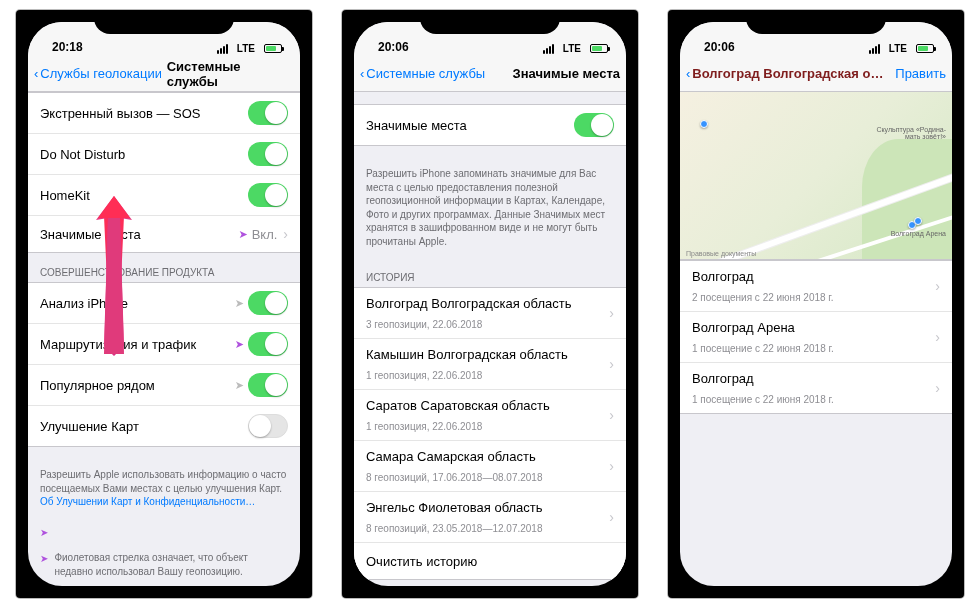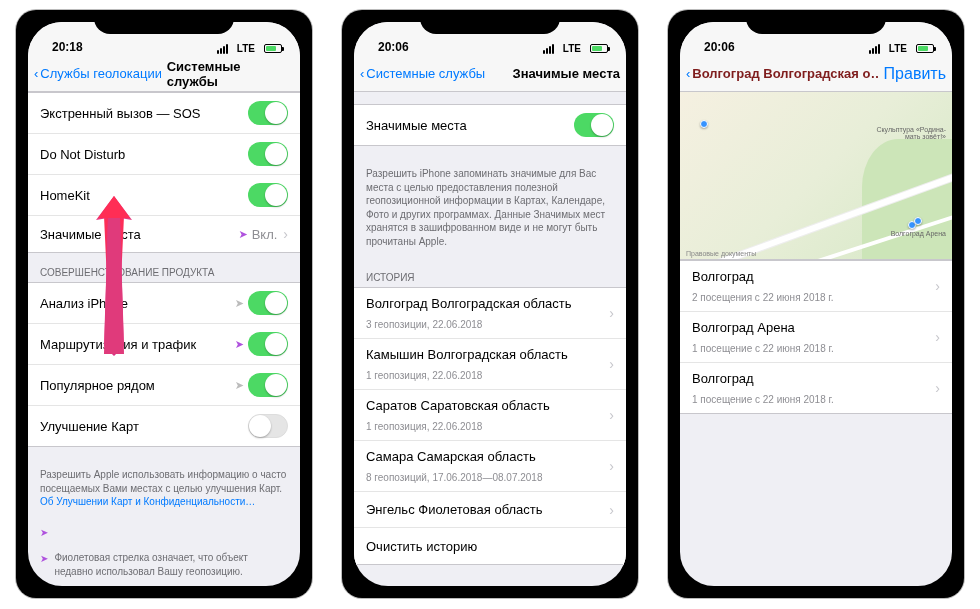--- a/index.html
+++ b/index.html
@@ -7,21 +7,21 @@
     background: #fff;
     font-family: -apple-system, "Helvetica Neue", Arial, sans-serif;
     display: flex;
     justify-content: center;
     gap: 30px;
     padding: 10px;
   }
   .phone {
     width: 296px;
     height: 588px;
-    border-radius: 20px;
+    border-radius: 4px;
     background: #000;
     padding: 12px;
     position: relative;
     box-shadow: 0 0 0 1px #bbb;
   }
   .screen {
     width: 100%;
     height: 100%;
     border-radius: 34px;
     background: #efeff4;
@@ -77,21 +77,21 @@
   }
   .navbar .title-right {
     font-weight: 600;
     margin-left: auto;
     padding-left: 6px;
     font-size: 13px;
   }
   .navbar .action {
     color: #007aff;
     margin-left: 6px;
-    font-size: 16px;
+    font-size: 13px;
   }
   .navbar .back-flex {
     color: #007aff;
     display: flex;
     align-items: center;
     gap: 2px;
     font-weight: 600;
     flex: 1;
     min-width: 0;
     white-space: nowrap;
@@ -363,20 +363,21 @@
         <div class="cell">
           <span class="label">
             <span>Самара Самарская область</span>
             <span class="sub">8 геопозиций, 17.06.2018—08.07.2018</span>
           </span>
           <span class="chevron">›</span>
         </div>
         <div class="cell">
           <span class="label">
             <span>Энгельс Фиолетовая область</span>
+            <span class="sub">8 геопозиций, 23.05.2018—12.07.2018</span>
           </span>
           <span class="chevron">›</span>
         </div>
         <div class="cell">
           <span class="label">Очистить историю</span>
         </div>
       </div>
     </div>
   </div>
 </div>

